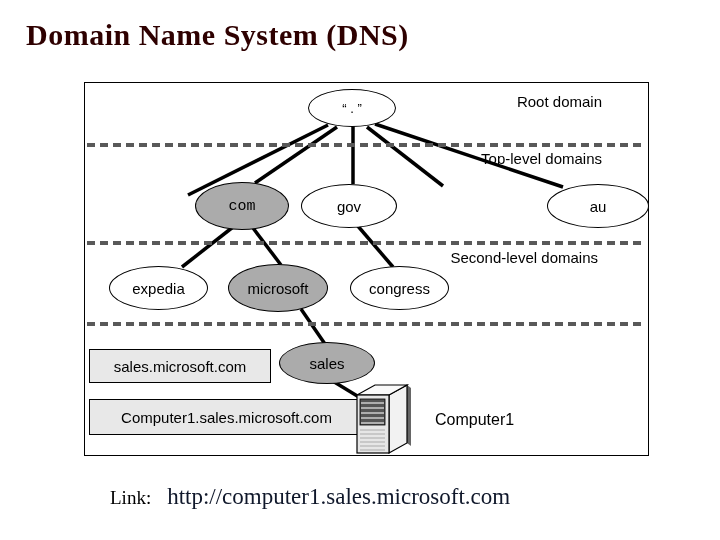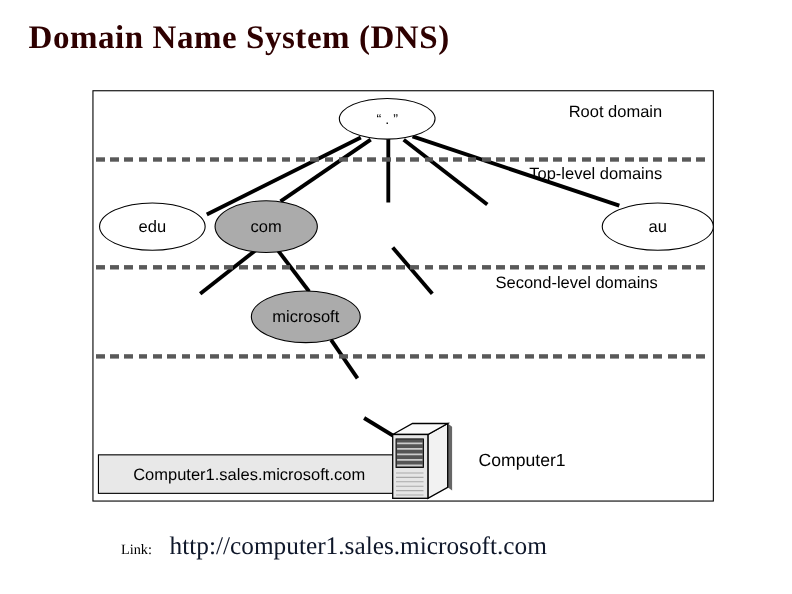--- a/index.html
+++ b/index.html
@@ -31,42 +31,42 @@
   .annot-top{top:67px;right:46px;}
   .annot-second{top:166px;right:50px;}
   .node{
     position:absolute;z-index:4;border:1px solid #000;border-radius:50%;
     background:#ffffff;display:flex;align-items:center;justify-content:center;
     font-size:15px;color:#000;
   }
   .node.gray{background:#ababab;}
   .n-root{left:223px;top:6px;width:86px;height:36px;font-size:13px;}
   .n-edu{left:5px;top:101px;width:95px;height:42px;}
-  .n-com{left:110px;top:99px;width:92px;height:46px;}
+  .n-com{left:110px;top:99px;width:92px;height:46px;font-family:Liberation Mono, monospace;}
   .n-gov{left:216px;top:101px;width:94px;height:42px;}
   .n-org{left:322px;top:101px;width:93px;height:42px;}
   .n-au{left:462px;top:101px;width:100px;height:42px;}
   .n-expedia{left:24px;top:183px;width:97px;height:42px;}
   .n-microsoft{left:143px;top:181px;width:98px;height:46px;text-align:center;}
   .n-congress{left:265px;top:183px;width:97px;height:42px;}
   .n-sales{left:194px;top:259px;width:94px;height:40px;}
   .callout{
     position:absolute;z-index:4;border:1px solid #000;background:#e8e8e8;
     display:flex;align-items:center;justify-content:center;
     font-size:15px;color:#000;white-space:nowrap;
   }
   .callout-sales{left:4px;top:266px;width:180px;height:32px;}
-  .callout-computer{left:4px;top:316px;width:273px;height:34px;margin-top:14px;}
+  .callout-computer{left:4px;top:316px;width:273px;height:34px;}
   .tower{position:absolute;left:270px;top:296px;width:66px;height:76px;z-index:5;}
   .computer-name{position:absolute;left:350px;top:328px;z-index:4;font-size:16px;color:#000000;}
   .footer{
     position:absolute;left:110px;top:484px;display:flex;align-items:baseline;gap:16px;
     font-family:"Liberation Serif","DejaVu Serif",serif;
   }
-  .link-label{font-size:13px;color:#000;}
+  .link-label{font-size:19px;color:#000;}
   .link-url{font-size:23px;color:#0f172a;text-decoration:none;white-space:nowrap;}
 </style>
 </head>
 <body>
 
 <h1 class="slide-title">Domain Name System (DNS)</h1>
 
 <div class="diagram">
 
   <svg class="connectors" viewBox="0 0 563 372" xmlns="http://www.w3.org/2000/svg">
@@ -86,25 +86,29 @@
 
   <div class="sep sep1"></div>
   <div class="sep sep2"></div>
   <div class="sep sep3"></div>
 
   <div class="annot annot-root">Root domain</div>
   <div class="annot annot-top">Top-level domains</div>
   <div class="annot annot-second">Second-level domains</div>
 
   <div class="node n-root">“ . ”</div>
-  <div class="node n-edu">edu</div>
   <div class="node gray n-com">com</div>
+  <div class="node n-gov">gov</div>
   <div class="node n-au">au</div>
+  <div class="node n-expedia">expedia</div>
   <div class="node gray n-microsoft">microsoft</div>
+  <div class="node n-congress">congress</div>
+  <div class="node gray n-sales">sales</div>
 
+  <div class="callout callout-sales">sales.microsoft.com</div>
   <div class="callout callout-computer">Computer1.sales.microsoft.com</div>
 
   <svg class="tower" viewBox="0 0 66 76" xmlns="http://www.w3.org/2000/svg">
     <polygon points="52,6 56,9 56,67 52,64" fill="#666666" stroke="none"></polygon>
     <polygon points="34,16 52,6 52,64 34,74" fill="#f2f2f2" stroke="#000" stroke-width="1.2"></polygon>
     <polygon points="2,16 20,6 52,6 34,16" fill="#fafafa" stroke="#000" stroke-width="1.2"></polygon>
     <rect x="2" y="16" width="32" height="58" fill="#e6e6e6" stroke="#000" stroke-width="1.2"></rect>
     <rect x="5" y="20" width="25" height="26" fill="#555555" stroke="#000" stroke-width="0.8"></rect>
     <g stroke="#cccccc" stroke-width="1.5">
       <line x1="6" y1="24" x2="29" y2="24"></line>

